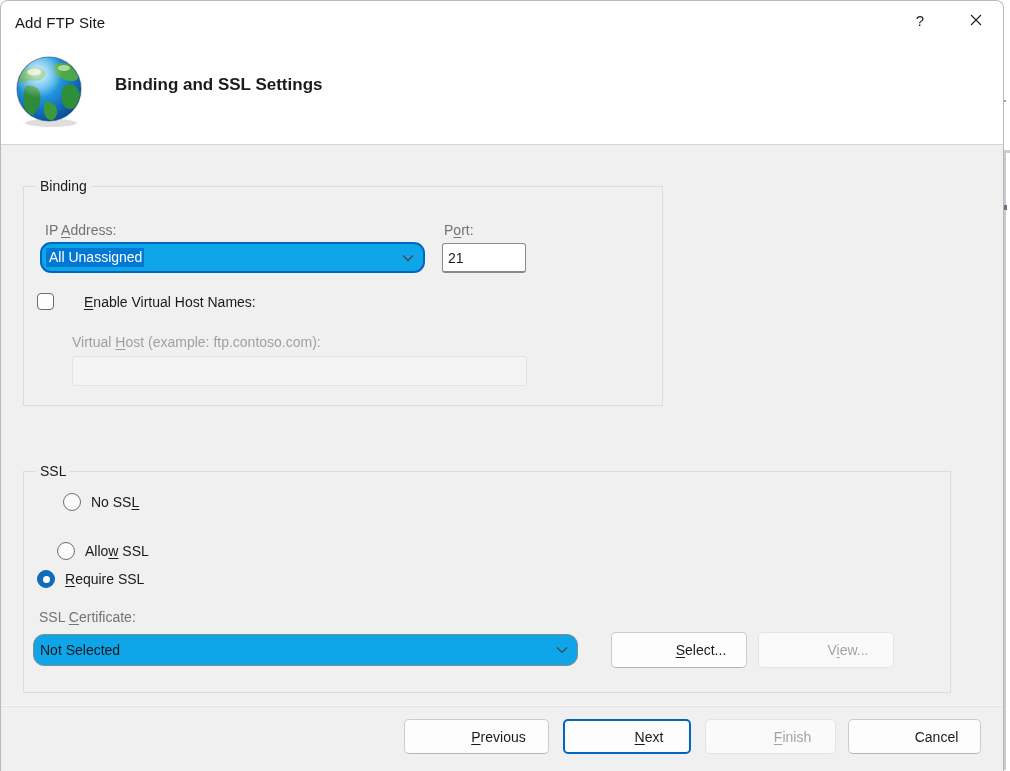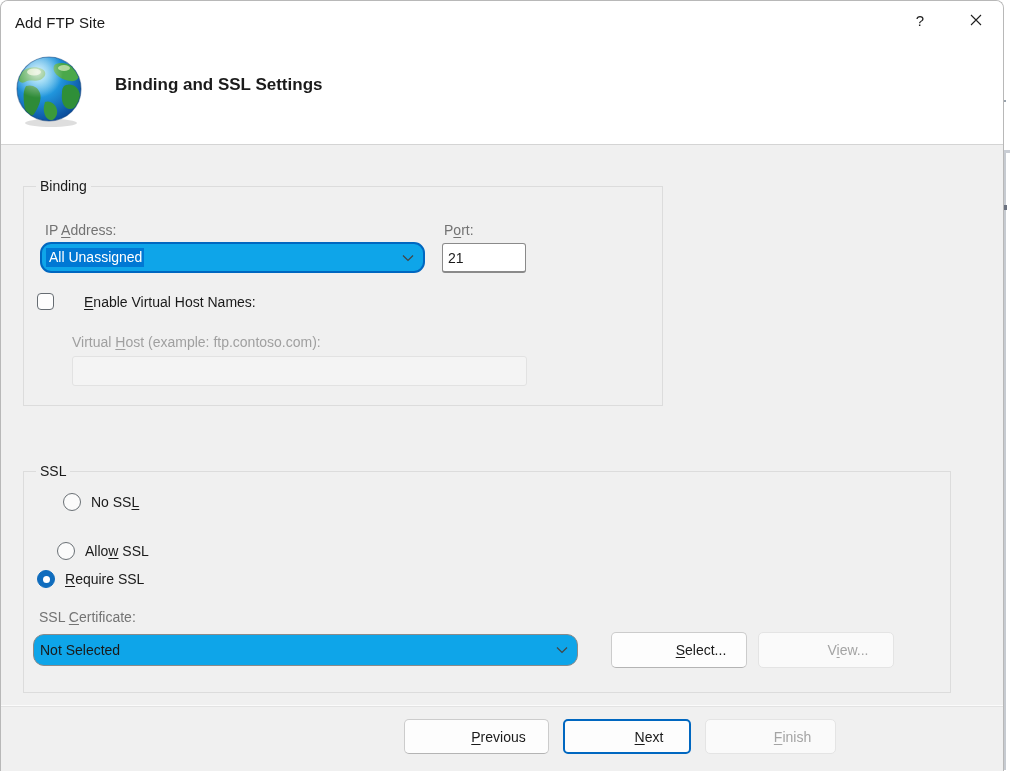--- a/index.html
+++ b/index.html
@@ -276,15 +276,18 @@
   <div class="footer">
     <div class="btn" style="left:403px; top:12px; width:145px; height:35px;">
       <span><span></span><span class="u">P</span><span>revious</span></span>
     </div>
     <div class="btn default" style="left:562px; top:12px; width:128px; height:35px;">
       <span><span></span><span class="u">N</span><span>ext</span></span>
     </div>
     <div class="btn disabled" style="left:704px; top:12px; width:131px; height:35px;">
       <span><span></span><span class="u">F</span><span>inish</span></span>
     </div>
+    <div class="btn" style="left:847px; top:12px; width:133px; height:35px;">
+      <span><span>Cancel</span><span class="u"></span><span></span></span>
+    </div>
   </div>
 
 </div>
 
 </body></html>

